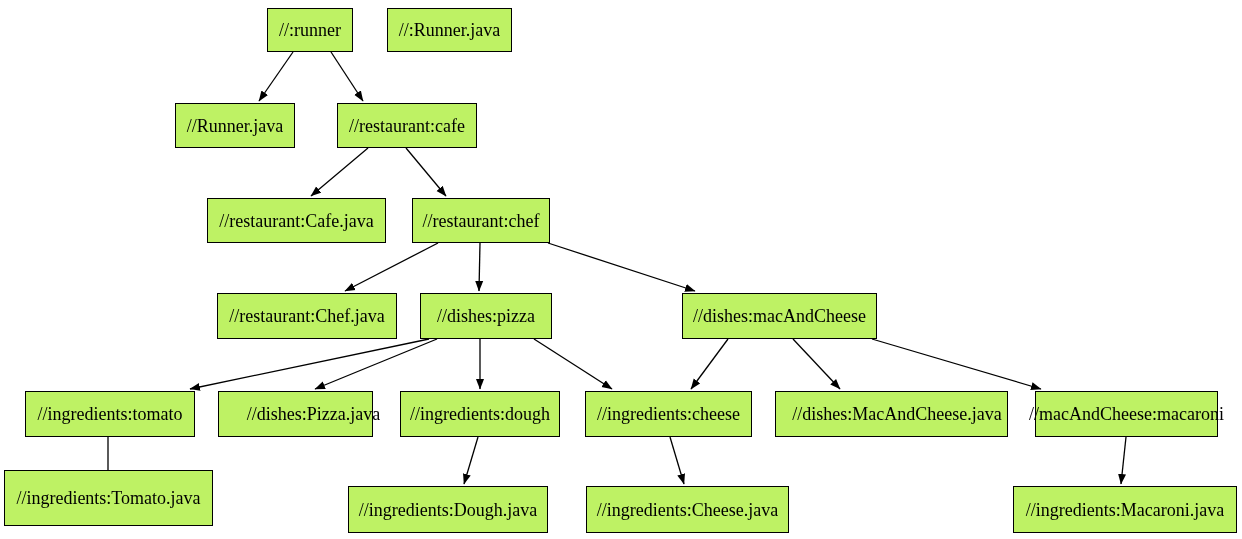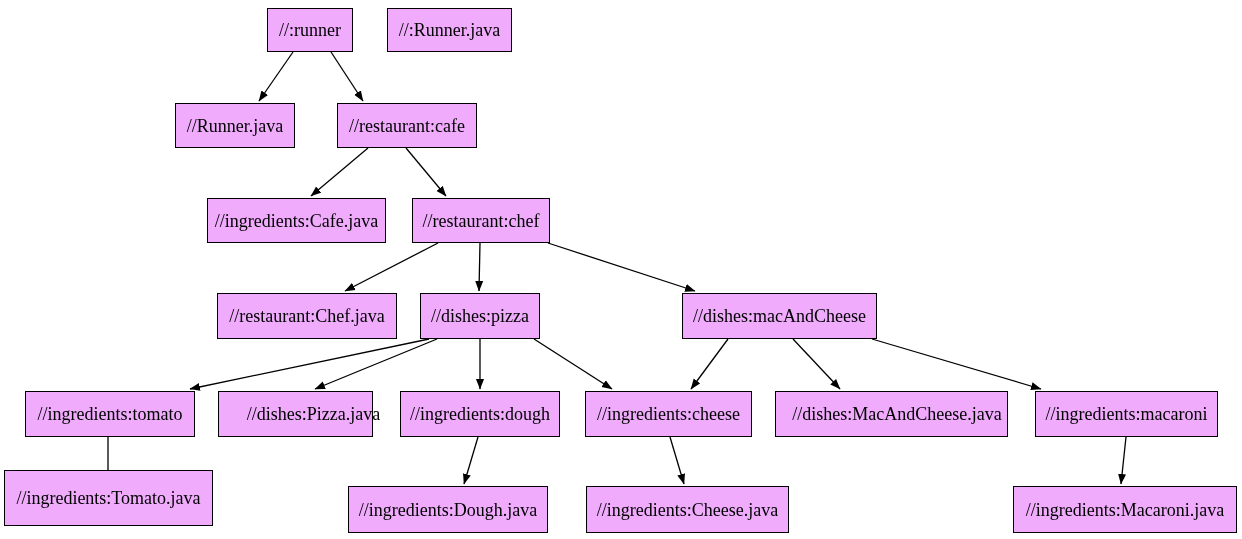--- a/index.html
+++ b/index.html
@@ -18,21 +18,21 @@
   .edge-layer {
     position: absolute;
     left: 0;
     top: 0;
     width: 1242px;
     height: 539px;
   }
   .node {
     position: absolute;
     box-sizing: border-box;
-    background: #f0abfc;
+    background: #bef264;
     border: 1.5px solid #000000;
     color: #000000;
     display: flex;
     align-items: center;
     justify-content: center;
     font-size: 18px;
     white-space: nowrap;
     line-height: 1;
   }
 </style>
@@ -65,29 +65,29 @@
         <line x1="478" y1="437" x2="464" y2="484" stroke="#000000" stroke-width="1.3" marker-end="url(#arrowhead)"></line>
         <line x1="670" y1="437" x2="684" y2="484" stroke="#000000" stroke-width="1.3" marker-end="url(#arrowhead)"></line>
         <line x1="1126" y1="437" x2="1121" y2="484" stroke="#000000" stroke-width="1.3" marker-end="url(#arrowhead)"></line>
       </g>
   </svg>
   <div id="nodes">
       <div class="node" style="left: 267px; top: 8px; width: 86px; height: 44px;">//:runner</div>
       <div class="node" style="left: 377px; top: 8px; width: 125px; height: 44px; margin-left: 10px;">//:Runner.java</div>
       <div class="node" style="left: 175px; top: 103px; width: 120px; height: 45px;">//Runner.java</div>
       <div class="node" style="left: 318px; top: 103px; width: 140px; height: 45px; margin-left: 19px;">//restaurant:cafe</div>
-      <div class="node" style="left: 207px; top: 198px; width: 179px; height: 45px;">//ingredients:Cafe.java</div>
+      <div class="node" style="left: 207px; top: 198px; width: 179px; height: 45px;">//restaurant:Cafe.java</div>
       <div class="node" style="left: 412px; top: 198px; width: 138px; height: 45px;">//restaurant:chef</div>
       <div class="node" style="left: 217px; top: 293px; width: 180px; height: 46px;">//restaurant:Chef.java</div>
-      <div class="node" style="left: 420px; top: 293px; width: 120px; height: 46px;">//dishes:pizza</div>
+      <div class="node" style="left: 420px; top: 293px; width: 132px; height: 46px;">//dishes:pizza</div>
       <div class="node" style="left: 682px; top: 293px; width: 195px; height: 46px;">//dishes:macAndCheese</div>
       <div class="node" style="left: 25px; top: 391px; width: 170px; height: 46px;">//ingredients:tomato</div>
       <div class="node" style="left: 218px; top: 391px; width: 155px; height: 46px; padding-left: 36px;">//dishes:Pizza.java</div>
       <div class="node" style="left: 400px; top: 391px; width: 160px; height: 46px;">//ingredients:dough</div>
       <div class="node" style="left: 585px; top: 391px; width: 167px; height: 46px;">//ingredients:cheese</div>
       <div class="node" style="left: 775px; top: 391px; width: 233px; height: 46px; padding-left: 11px;">//dishes:MacAndCheese.java</div>
-      <div class="node" style="left: 1035px; top: 391px; width: 183px; height: 46px;">//ingredients:macaroni</div>
+      <div class="node" style="left: 1035px; top: 391px; width: 183px; height: 46px;">//macAndCheese:macaroni</div>
       <div class="node" style="left: 4px; top: 470px; width: 209px; height: 56px;">//ingredients:Tomato.java</div>
       <div class="node" style="left: 348px; top: 486px; width: 200px; height: 47px;">//ingredients:Dough.java</div>
       <div class="node" style="left: 586px; top: 486px; width: 203px; height: 47px;">//ingredients:Cheese.java</div>
       <div class="node" style="left: 1013px; top: 486px; width: 224px; height: 47px;">//ingredients:Macaroni.java</div>
     </div>
 </div>
 
 </body></html>

